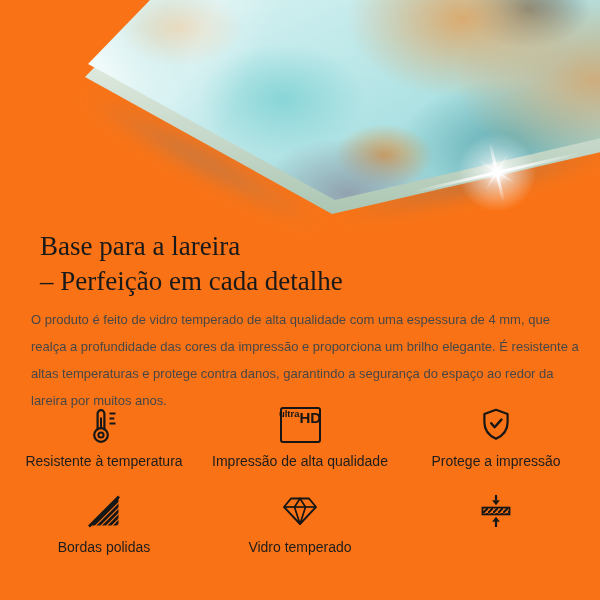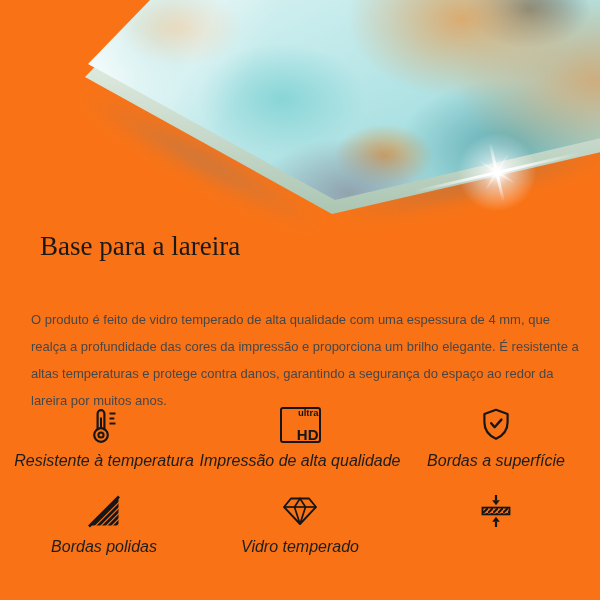--- a/index.html
+++ b/index.html
@@ -71,29 +71,29 @@
     position:absolute; left:31px; top:306px; width:548px; margin:0;
     font-size:13px; line-height:27px; color:#474747;
   }
 
   
   .features { position:absolute; left:0; top:403px; width:600px; }
   .feat-row { display:flex; justify-content:center; }
   .feat-row + .feat-row { margin-top:21px; }
   .feature { width:196px; display:flex; flex-direction:column; align-items:center; }
   .icon-box { height:44px; display:flex; align-items:center; justify-content:center; color:#161616; }
-  .feat-label { margin-top:7px; font-size:16px; line-height:14px; color:#1d1d1d; white-space:nowrap;font-style:italic; }
+  .feat-label { margin-top:7px; font-size:14px; line-height:14px; color:#1d1d1d; white-space:nowrap; }
 
   .uhd-badge {
     width:37px; height:32px; border:2.5px solid #151515; border-radius:3px;
-    display:flex; flex-direction:column; align-items:flex-end; justify-content:center;
+    display:flex; flex-direction:row; align-items:flex-start; justify-content:center;
     color:#151515;
   }
   .uhd-top { font-size:9.5px; font-weight:700; line-height:1; }
-  .uhd-bottom { font-size:15px; font-weight:700; line-height:1; margin-top:9px; }
+  .uhd-bottom { font-size:15px; font-weight:700; line-height:1; margin-top:1px; }
 
   svg { display:block; }
 </style>
 </head>
 <body>
 
 <div class="page">
 
   <div class="hero">
     <div class="glass-shadow left"></div>
@@ -105,20 +105,21 @@
       <div class="ray h"></div>
       <div class="ray v"></div>
       <div class="ray d1"></div>
       <div class="ray d2"></div>
       <div class="core"></div>
     </div>
   </div>
 
   <h1 class="title">
     <span>Base para a lareira</span>
+    <span>– Perfeição em cada detalhe</span>
   </h1>
 
   <p class="desc">O produto é feito de vidro temperado de alta qualidade com uma espessura de 4 mm, que realça a profundidade das cores da impressão e proporciona um brilho elegante. É resistente a altas temperaturas e protege contra danos, garantindo a segurança do espaço ao redor da lareira por muitos anos.</p>
 
   <div class="features">
     <div class="feat-row">
 
       <div class="feature">
         <div class="icon-box">
           <svg width="32" height="38" viewBox="0 0 32 38" fill="none" stroke="#161616">
@@ -142,21 +143,21 @@
         <div class="feat-label">Impressão de alta qualidade</div>
       </div>
 
       <div class="feature">
         <div class="icon-box">
           <svg width="34" height="36" viewBox="0 0 34 36" fill="none" stroke="#161616">
             <path d="M17 2.8 L28.6 7 V15.2 C28.6 23.4 23.9 28.6 17 31.8 C10.1 28.6 5.4 23.4 5.4 15.2 V7 Z" stroke-width="2.2" stroke-linejoin="round"></path>
             <path d="M12.2 16.2 L15.6 20.2 L22.4 12.6" stroke-width="2.4" stroke-linecap="round" stroke-linejoin="round"></path>
           </svg>
         </div>
-        <div class="feat-label">Bordas a superfície</div>
+        <div class="feat-label">Protege a impressão</div>
       </div>
 
     </div>
     <div class="feat-row">
 
       <div class="feature">
         <div class="icon-box">
           <svg width="34" height="34" viewBox="0 0 34 34" fill="none">
             <defs>
               <clipPath id="triClip">

